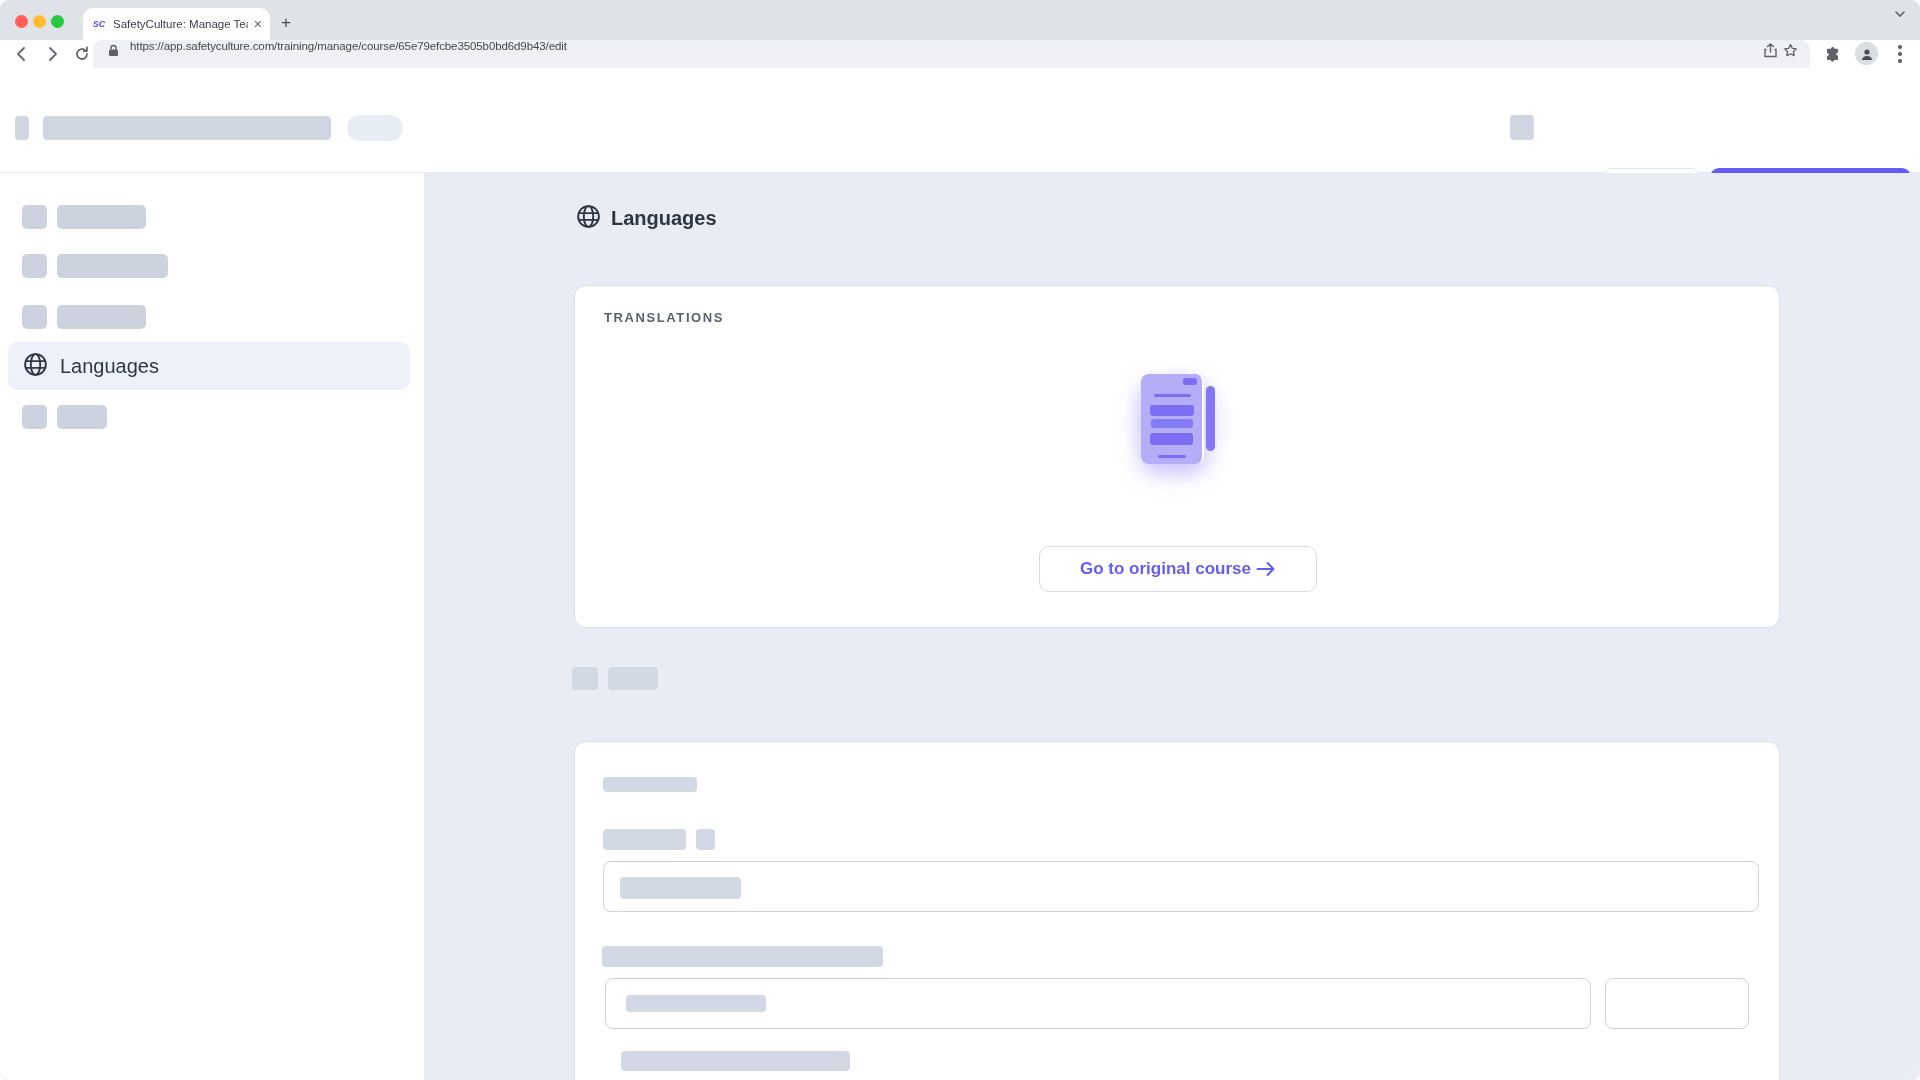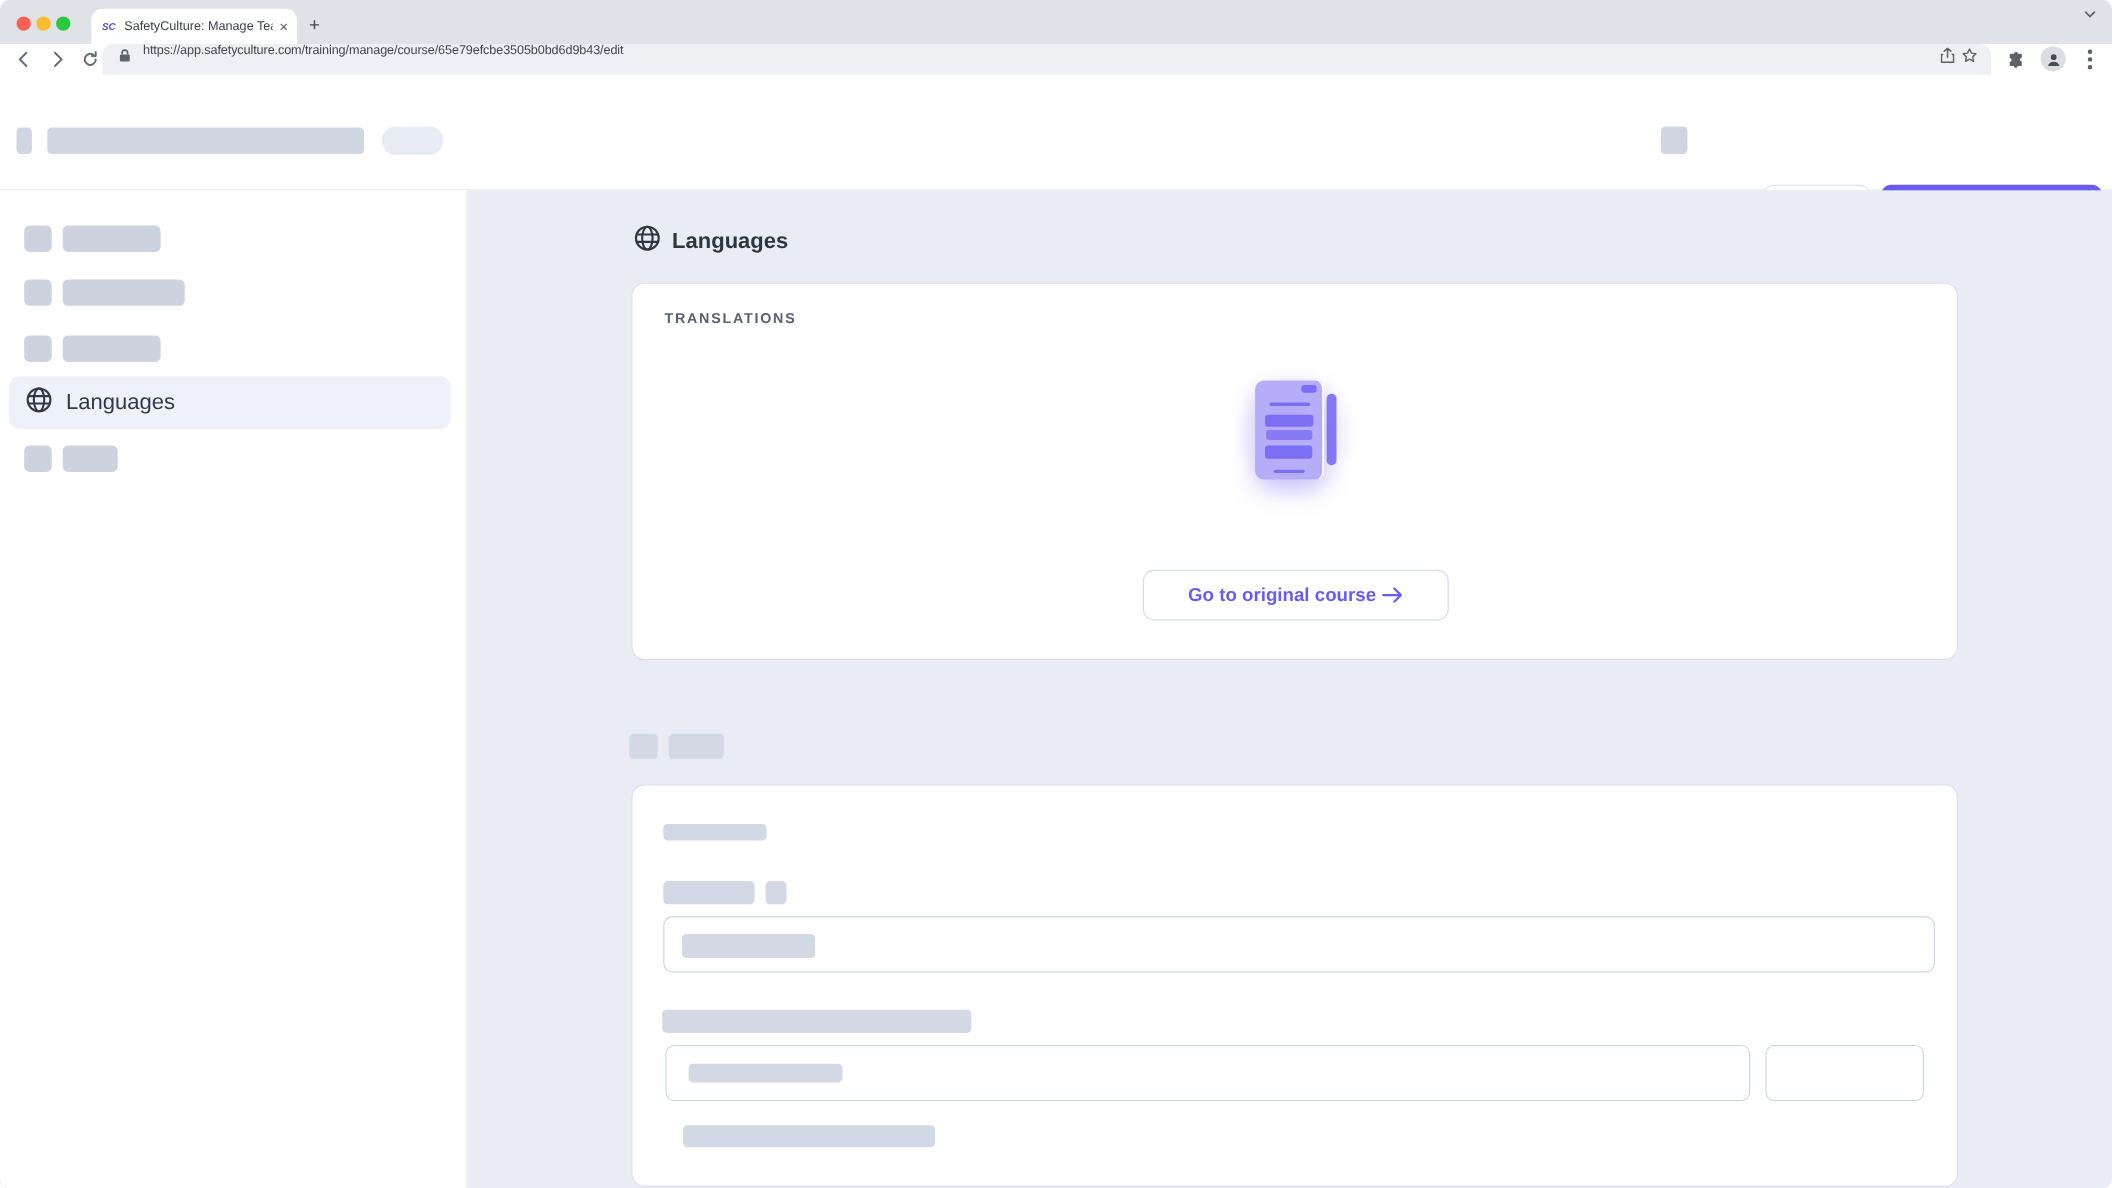--- a/index.html
+++ b/index.html
@@ -67,21 +67,21 @@
   #side-active { position:absolute; left:8px; top:169px; width:402px; height:48px; background:#eef0fa;
     border-radius:10px; display:flex; align-items:center; padding-left:14px; cursor:pointer; }
   #side-active .label { font-size:20px; color:#2f3848; margin-left:11px; }
 
   #main { position:absolute; left:425px; top:173px; width:1495px; height:907px; background:#e9ecf4; }
 
   #page-head { position:absolute; left:150px; top:30px; display:flex; align-items:center; }
   #page-head .title { font-size:20px; font-weight:700; color:#2e3644; margin-left:9px; }
 
   .card { position:absolute; left:149px; width:1206px; background:#fff; border:1px solid #dadfe9;
-    border-radius:12px; }
+    border-radius:12px;margin-top:28px; }
   #card1 { top:84px; height:343px; }
   #card1 .heading { position:absolute; left:29px; top:24px; font-size:13px; font-weight:700;
     letter-spacing:1.6px; color:#59616f; }
 
   
   #illus { position:absolute; left:543px; top:75px; width:120px; height:125px; }
   #illus .glow { position:absolute; left:0; top:0; width:120px; height:125px;
     background:radial-gradient(ellipse at 50% 50%, rgba(130,118,244,.28), rgba(130,118,244,0) 68%); }
   #illus .backpage { position:absolute; left:88px; top:25px; width:9px; height:65px; background:#8579f3; border-radius:5px; }
   #illus .frontcard { position:absolute; left:23px; top:13px; width:63px; height:90px; background:#b5adf8;

